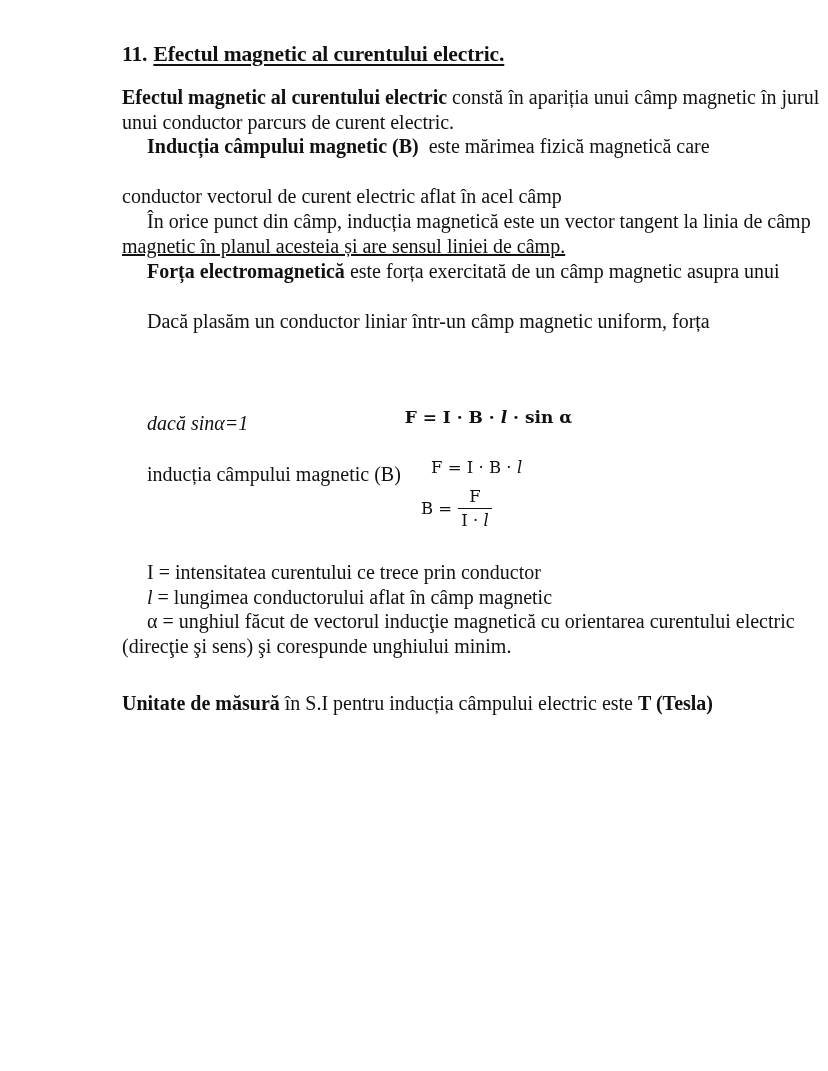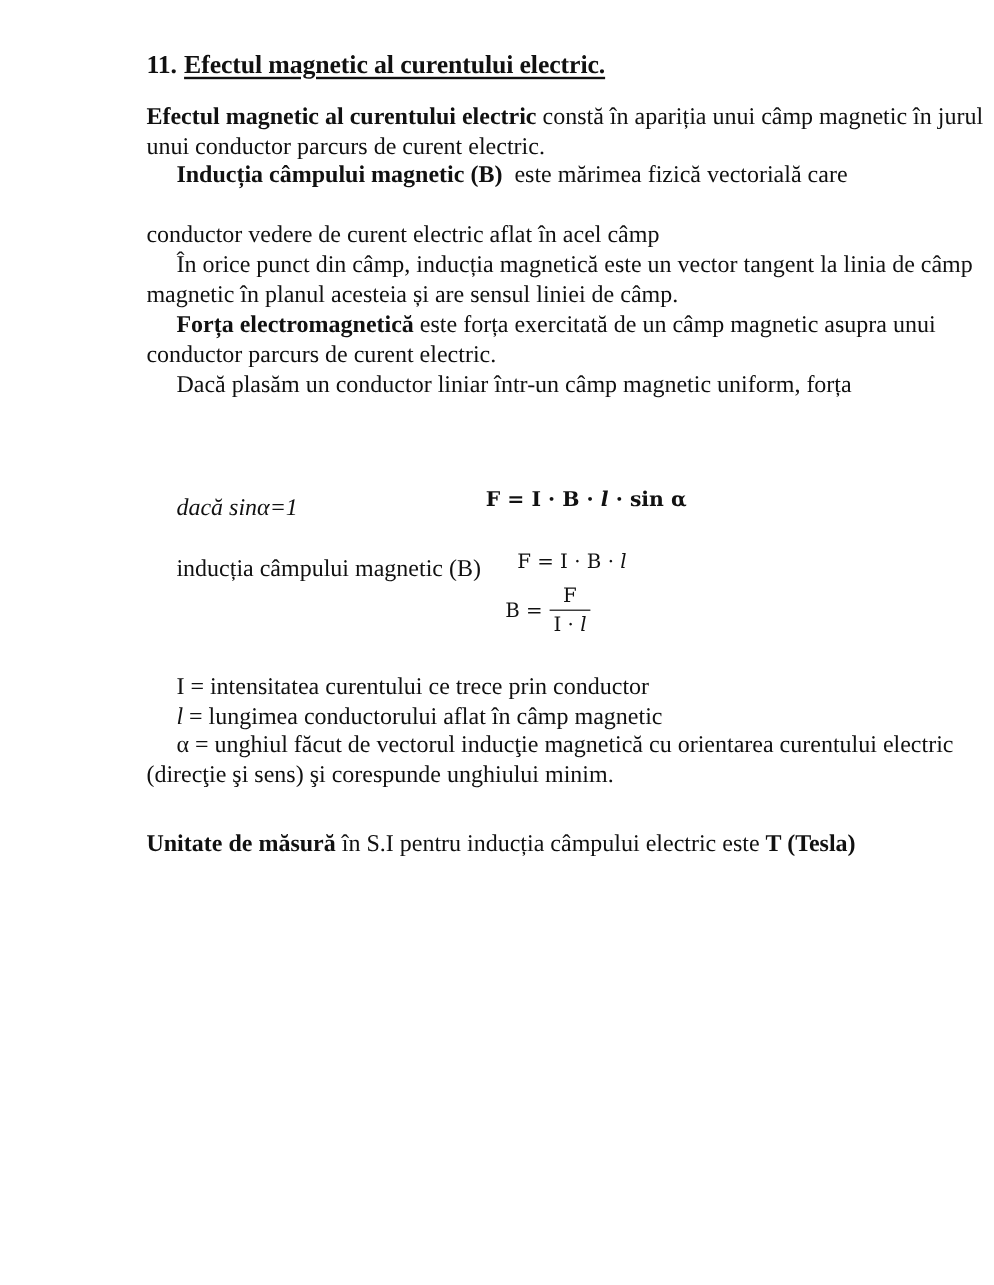--- a/index.html
+++ b/index.html
@@ -69,31 +69,30 @@
   <div class="abs title">
     <span class="num">11.</span><span class="txt">Efectul magnetic al curentului electric.</span>
   </div>
 
   <div class="abs line" style="left:122px; top:87px;">
     <b>Efectul magnetic al curentului electric</b><span> constă în apariția unui câmp magnetic în jurul</span>
   </div>
   <div class="abs line" style="left:122px; top:112px;">unui conductor parcurs de curent electric.</div>
 
   <div class="abs line" style="left:147px; top:136px;">
-    <b>Inducția câmpului magnetic (B)</b><span style="white-space:pre;">  este mărimea fizică vectorială care</span>
+    <b>Inducția câmpului magnetic (B)</b><span style="white-space:pre;">  este mărimea fizică magnetică care</span>
   </div>
-  <div class="abs line" style="left:122px; top:186px;">conductor vedere de curent electric aflat în acel câmp</div>
+  <div class="abs line" style="left:122px; top:186px;">conductor vectorul de curent electric aflat în acel câmp</div>
 
   <div class="abs line" style="left:147px; top:211px;">În orice punct din câmp, inducția magnetică este un vector tangent la linia de câmp</div>
-  <div class="abs line" style="left:122px; top:236px;">magnetic în planul acesteia și are sensul liniei de câmp.</div>
+  <div class="abs line" style="left:122px; top:236px;text-decoration:underline;">magnetic în planul acesteia și are sensul liniei de câmp.</div>
 
   <div class="abs line" style="left:147px; top:261px;">
     <b>Forța electromagnetică</b><span> este forța exercitată de un câmp magnetic asupra unui</span>
   </div>
-  <div class="abs line" style="left:122px; top:286px;">conductor parcurs de curent electric.</div>
 
   <div class="abs line" style="left:147px; top:311px;">Dacă plasăm un conductor liniar într-un câmp magnetic uniform, forța</div>
 
   <div class="abs formula-bold" style="left:381px; top:387px; white-space:pre;">
     <span>F = I · B · </span><span class="ital">l</span><span> · sin α</span>
   </div>
 
   <div class="abs line" style="left:147px; top:413px;font-style:italic;">dacă sinα=1</div>
 
   <div class="abs formula" style="left:410px; top:439px; white-space:pre;">

